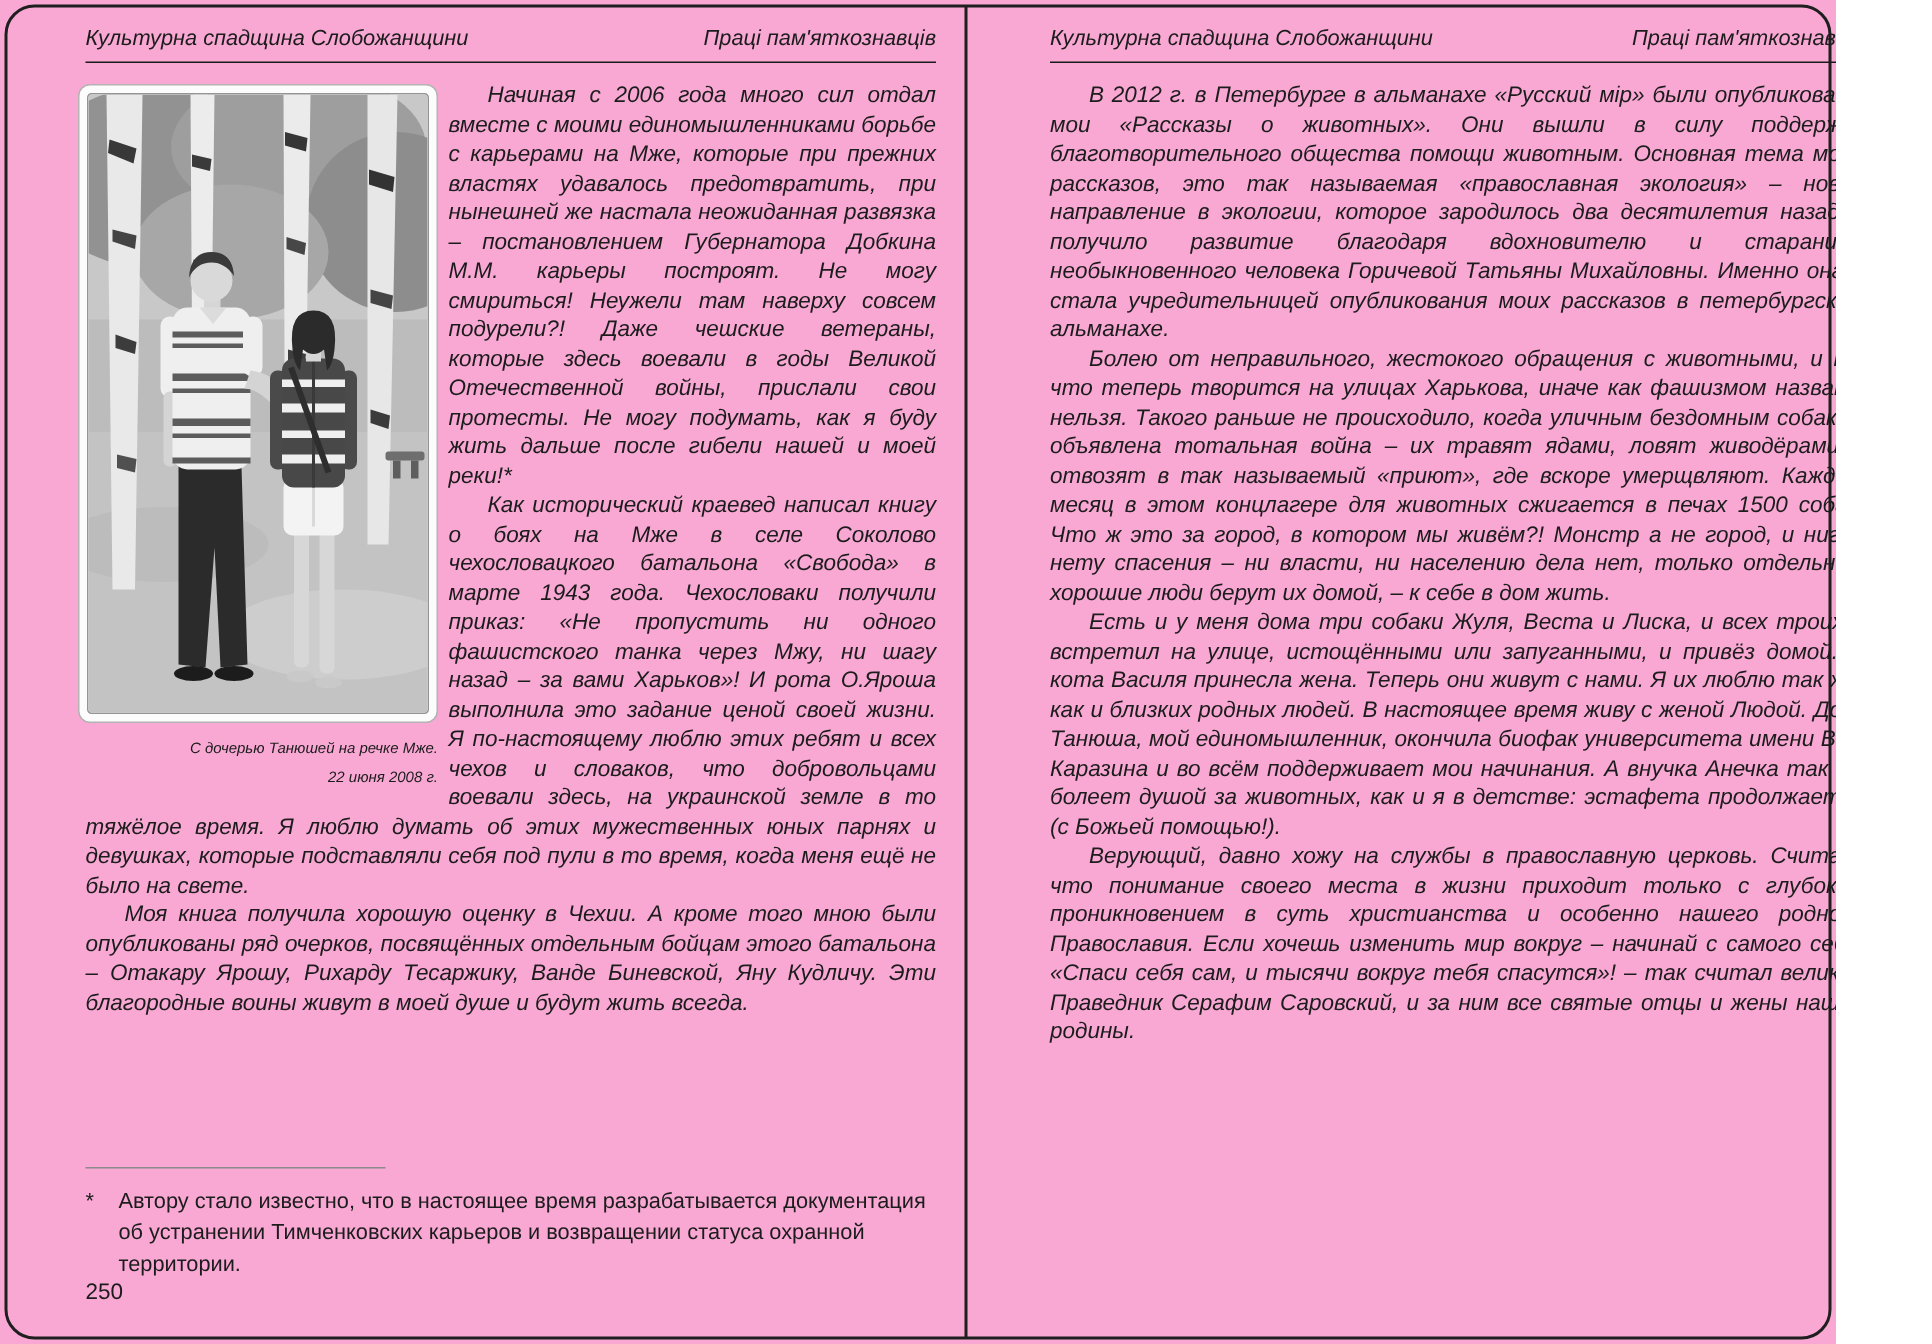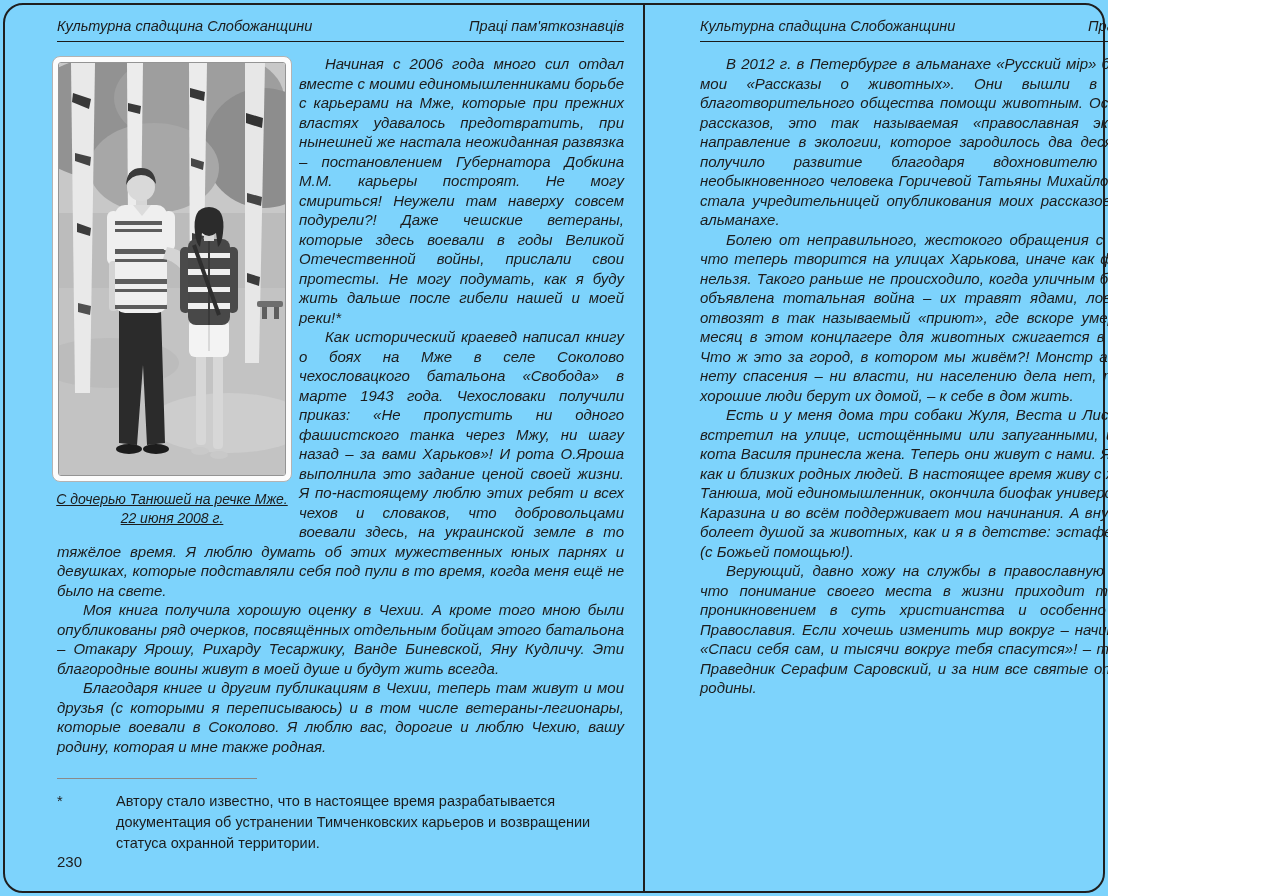--- a/index.html
+++ b/index.html
@@ -1,22 +1,22 @@
 <!DOCTYPE html>
 <html><head>
 <meta charset="utf-8">
 <style>
   * { margin:0; padding:0; box-sizing:border-box; }
   html,body { background:#fff; }
   body { font-family:"Liberation Sans", sans-serif; color:#1c1c1c; }
 
   .spread {
     position:relative;
-    width:1108px; height:896px;
-    background:#7dd3fc;
+    width:1224px; height:896px;
+    background:#f9a8d4;
     overflow:hidden;
   }
   .spread-frame {
     position:absolute; inset:3px;
     border:2px solid #1f1f1f;
     border-radius:20px;
     pointer-events:none;
   }
   .page-divider {
     position:absolute; top:4px; bottom:4px; left:643px;
@@ -39,30 +39,30 @@
 
   .body-text { font-style:italic; font-size:15px; line-height:19.5px; text-align:justify; }
   .p { text-indent:26px; }
   .p.cont { text-indent:0; }
 
   
   .photo-figure { float:left; width:240px; margin:2px 7px 6px -5px; }
   .photo-frame  { border:1px solid #b3b3b3; border-radius:8px; padding:5px; background:#fcfcfc; }
   .photo-inner  { border:1px solid #949494; border-radius:3px; overflow:hidden; }
   .photo-inner svg { display:block; width:100%; height:412px; }
-  .photo-caption { margin-top:8px; font-style:italic; font-size:14px; line-height:19px; text-align:center;text-decoration:underline; }
+  .photo-caption { margin-top:8px; font-style:italic; font-size:10px; line-height:19px; text-align:right; }
 
   .footnote {
     position:absolute; left:57px; top:778px; width:567px;
     font-style:normal; font-size:14.5px; line-height:21px;
   }
   .footnote-rule { width:200px; border-top:1.5px solid #8a8a8a; margin-bottom:12px; }
   .footnote-body { display:flex; }
   .footnote-marker { width:22px; flex:0 0 22px; }
-  .footnote-text { flex:1; text-align:left;margin-left:37px; }
+  .footnote-text { flex:1; text-align:left; }
 
   .page-number {
     position:absolute; bottom:26px;
     font-size:15px; font-style:normal;
   }
   .page-left  .page-number { left:57px; }
   .page-right .page-number { right:31px; }
 </style>
 </head>
 <body>
@@ -164,32 +164,31 @@
         </div>
         <figcaption class="photo-caption">
           <div>С дочерью Танюшей на речке Мже.</div>
           <div>22 июня 2008 г.</div>
         </figcaption>
       </figure>
 
       <p class="p">Начиная с 2006 года много сил отдал вместе с моими единомышленниками борьбе с карьерами на Мже, которые при прежних властях удавалось предотвратить, при нынешней же настала неожиданная развязка – постановлением Губернатора Добкина М.М. карьеры построят. Не могу смириться! Неужели там наверху совсем подурели?! Даже чешские ветераны, которые здесь воевали в годы Великой Отечественной войны, прислали свои протесты. Не могу подумать, как я буду жить дальше после гибели нашей и моей реки!*</p>
       <p class="p">Как исторический краевед написал книгу о боях на Мже в селе Соколово чехословацкого батальона «Свобода» в марте 1943 года. Чехословаки получили приказ: «Не пропустить ни одного фашистского танка через Мжу, ни шагу назад – за вами Харьков»! И рота О.Яроша выполнила это задание ценой своей жизни. Я по-настоящему люблю этих ребят и всех чехов и словаков, что добровольцами воевали здесь, на украинской земле в то тяжёлое время. Я люблю думать об этих мужественных юных парнях и девушках, которые подставляли себя под пули в то время, когда меня ещё не было на свете.</p>
       <p class="p">Моя книга получила хорошую оценку в Чехии. А кроме того мною были опубликованы ряд очерков, посвящённых отдельным бойцам этого батальона – Отакару Ярошу, Рихарду Тесаржику, Ванде Биневской, Яну Кудличу. Эти благородные воины живут в моей душе и будут жить всегда.</p>
-      <p class="p">Благодаря книге и другим публикациям в Чехии, теперь там живут и мои друзья (с которыми я переписываюсь) и в том числе ветераны-легионары, которые воевали в Соколово. Я люблю вас, дорогие и люблю Чехию, вашу родину, которая и мне также родная.</p>
     </div>
 
     <div class="footnote">
       <div class="footnote-rule"></div>
       <div class="footnote-body">
         <span class="footnote-marker">*</span>
         <span class="footnote-text">Автору стало известно, что в настоящее время разрабатывается документация об устранении Тимченковских карьеров и возвращении статуса охранной территории.</span>
       </div>
     </div>
 
-    <div class="page-number">230</div>
+    <div class="page-number">250</div>
   </div>
 
   <div class="page page-right">
     <div class="page-header">
       <span>Культурна спадщина Слобожанщини</span>
       <span>Праці пам'яткознавців</span>
     </div>
 
     <div class="body-text">
       <p class="p">В 2012 г. в Петербурге в альманахе «Русский мір» были опубликованы мои «Рассказы о животных». Они вышли в силу поддержки благотворительного общества помощи животным. Основная тема моих рассказов, это так называемая «православная экология» – новое направление в экологии, которое зародилось два десятилетия назад и получило развитие благодаря вдохновителю и стараниям необыкновенного человека Горичевой Татьяны Михайловны. Именно она и стала учредительницей опубликования моих рассказов в петербургском альманахе.</p>

